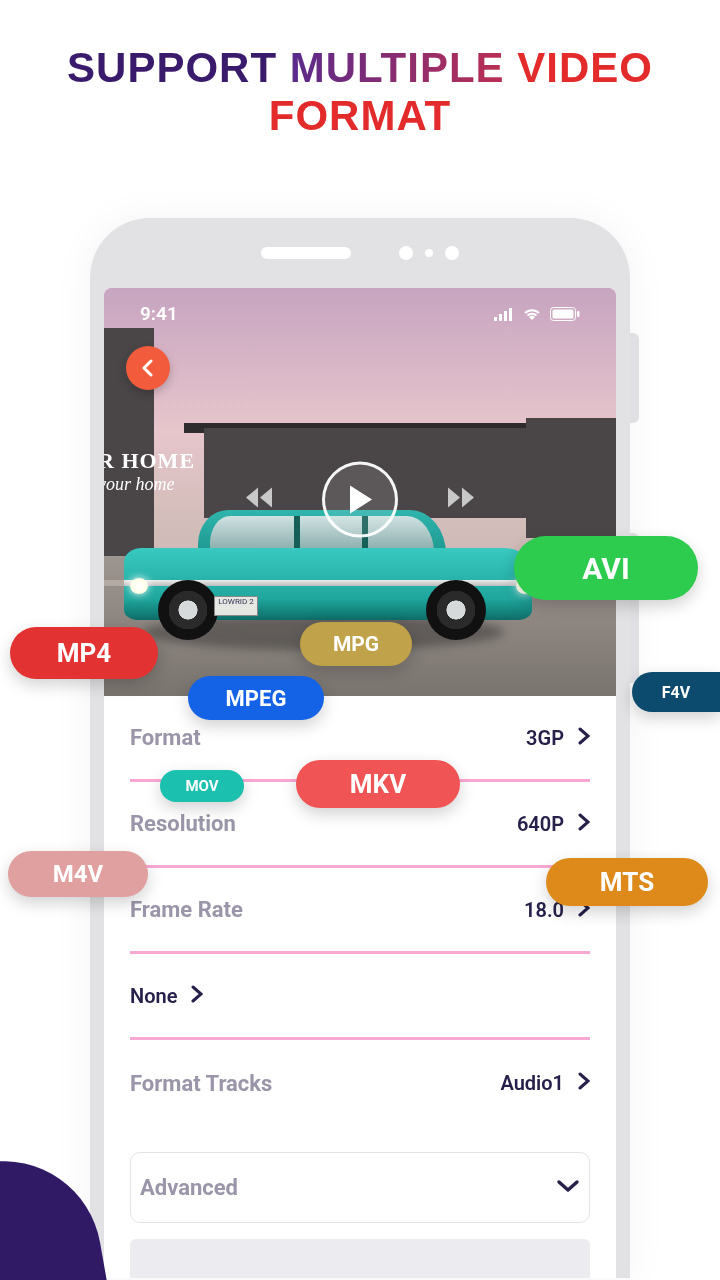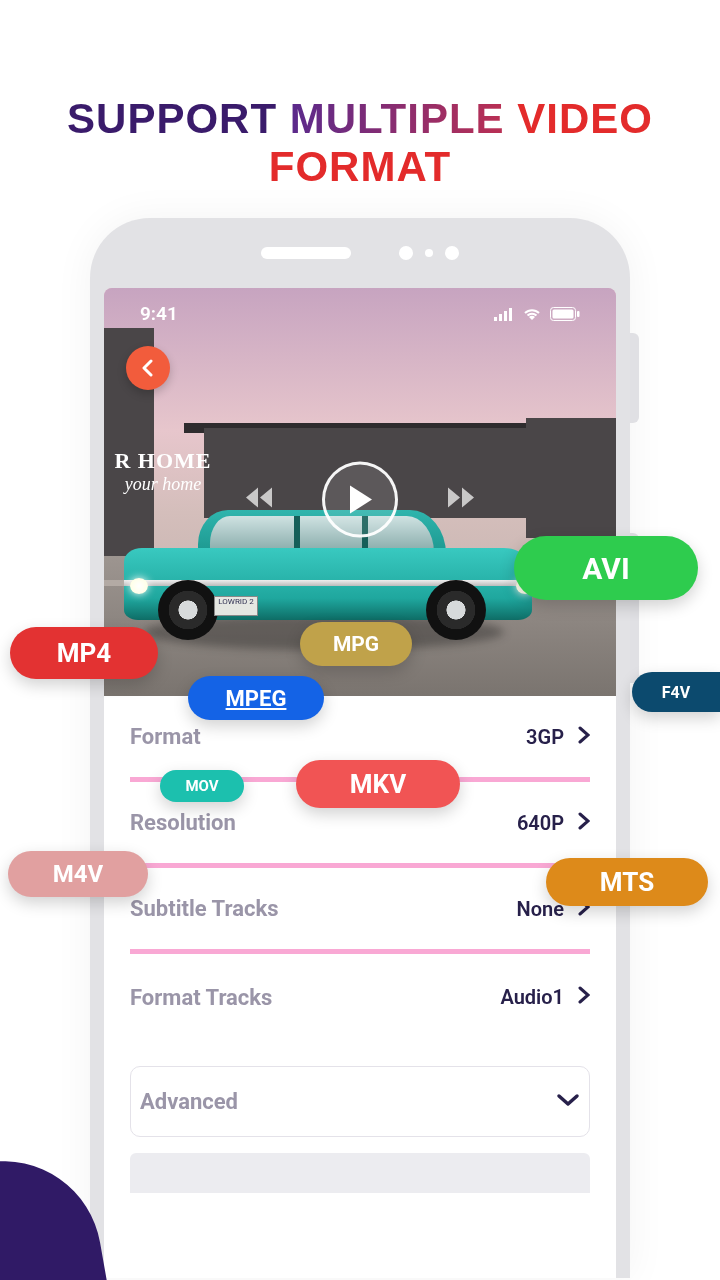--- a/index.html
+++ b/index.html
@@ -10,21 +10,21 @@
   background: #ffffff;
   position: relative;
   overflow: hidden;
 }
 
 .headline {
   text-align: center;
   font-size: 42px;
   font-weight: 800;
   letter-spacing: 1px;
-  padding-top: 95px;
+  padding-top: 44px;
   font-family: Arial, sans-serif;
 }
 .headline .part1 { color: #3a1b6b; }
 .headline .part2 { background: linear-gradient(90deg, #5a2a8c, #c03050); -webkit-background-clip: text; background-clip: text; color: transparent; }
 .headline .part3 { color: #e32b2b; }
 
 .phone-frame {
   position: absolute;
   left: 90px;
   top: 218px;
@@ -89,21 +89,21 @@
 .b2 { left: 100px; top: 140px; width: 360px; height: 90px; }
 .b3 { right: -10px; top: 130px; width: 100px; height: 120px; }
 .roofline { position:absolute; left:80px; top:135px; width:380px; height:10px; background:#2f2c2e; }
 .sign {
   position: absolute;
   left: -6px;
   top: 160px;
   width: 130px;
   color: #fff;
   font-family: Georgia, serif;
-  text-align: center;
+  text-align: left;
 }
 .sign .l1 { font-size: 22px; font-weight: 700; letter-spacing: 1px; }
 .sign .l2 { font-size: 18px; font-style: italic; }
 
 .road { position:absolute; left:0; bottom:0; width:100%; height:140px; background: linear-gradient(to bottom, #9d9590 0%, #7a746f 100%); }
 .curb { position:absolute; left:0; bottom:110px; width:100%; height:6px; background:#b3aaa4; }
 .shadow { position:absolute; left:40px; bottom:46px; width:360px; height:36px; background: rgba(20,20,20,0.35); border-radius:50%; filter: blur(4px); }
 
 .car {
   position: absolute;
@@ -194,21 +194,21 @@
 
 .settings-list {
   background: #fff;
   padding: 0 26px;
 }
 .setting-row {
   display: flex;
   justify-content: space-between;
   align-items: center;
   height: 86px;
-  border-bottom: 5px solid #f9a8d4;
+  border-bottom: 3px solid #f9a8d4;
 }
 .setting-row:last-child { border-bottom: none; }
 .setting-label {
   font-size: 22px;
   font-weight: 700;
   color: #9a95a8;
 }
 .setting-value-wrap {
   display: flex;
   align-items: center;
@@ -248,21 +248,21 @@
   color: #fff;
   font-size: 24px;
   box-shadow: 0 6px 16px rgba(0,0,0,0.18);
   display: flex;
   align-items: center;
   justify-content: center;
 }
 .pill.mp4 { background:#e33232; left:10px; top:627px; width:148px; height:52px; font-size:26px; }
 .pill.mpg { background:#c0a24a; left:300px; top:622px; width:112px; height:44px; font-size:21px; }
 .pill.avi { background:#2ecc4e; right:22px; top:536px; width:184px; height:64px; font-size:30px; }
-.pill.mpeg { background:#1463e6; left:188px; top:676px; width:136px; height:44px; font-size:22px;text-decoration:underline; }
+.pill.mpeg { background:#1463e6; left:188px; top:676px; width:136px; height:44px; font-size:22px; }
 .pill.f4v { background:#0c4a6e; right:0; top:672px; width:88px; height:40px; font-size:16px; border-radius: 999px 0 0 999px; }
 .pill.mov { background:#1cc0ae; left:160px; top:770px; width:84px; height:32px; font-size:15px; padding:0; }
 .pill.mkv { background:#f15454; left:296px; top:760px; width:164px; height:48px; font-size:26px; }
 .pill.m4v { background:#e1a0a0; left:8px; top:816px; width:140px; height:46px; font-size:24px; color:#fff;margin-top:35px; }
 .pill.mts { background:#dd8a1a; right:12px; top:858px; width:162px; height:48px; font-size:26px; }
 
 
 .wave {
   position: absolute;
   left: -80px;
@@ -388,21 +388,29 @@
       <div class="setting-row">
         <span class="setting-label">Resolution</span>
         <div class="setting-value-wrap">
           <span class="setting-value">640P</span>
           <span class="chev"><svg width="12" height="18" viewBox="0 0 12 18">
                 <path d="M2 2 L10 9 L2 16" stroke="#27204a" stroke-width="3" fill="none" stroke-linecap="round"></path>
               </svg></span>
         </div>
       </div>
       <div class="setting-row">
-        <span class="setting-label">Subtitle Tracks</span>
+        <span class="setting-label">Frame Rate</span>
+        <div class="setting-value-wrap">
+          <span class="setting-value">18.0</span>
+          <span class="chev"><svg width="12" height="18" viewBox="0 0 12 18">
+                <path d="M2 2 L10 9 L2 16" stroke="#27204a" stroke-width="3" fill="none" stroke-linecap="round"></path>
+              </svg></span>
+        </div>
+      </div>
+      <div class="setting-row">
         <div class="setting-value-wrap">
           <span class="setting-value">None</span>
           <span class="chev"><svg width="12" height="18" viewBox="0 0 12 18">
                 <path d="M2 2 L10 9 L2 16" stroke="#27204a" stroke-width="3" fill="none" stroke-linecap="round"></path>
               </svg></span>
         </div>
       </div>
       <div class="setting-row">
         <span class="setting-label">Format Tracks</span>
         <div class="setting-value-wrap">

